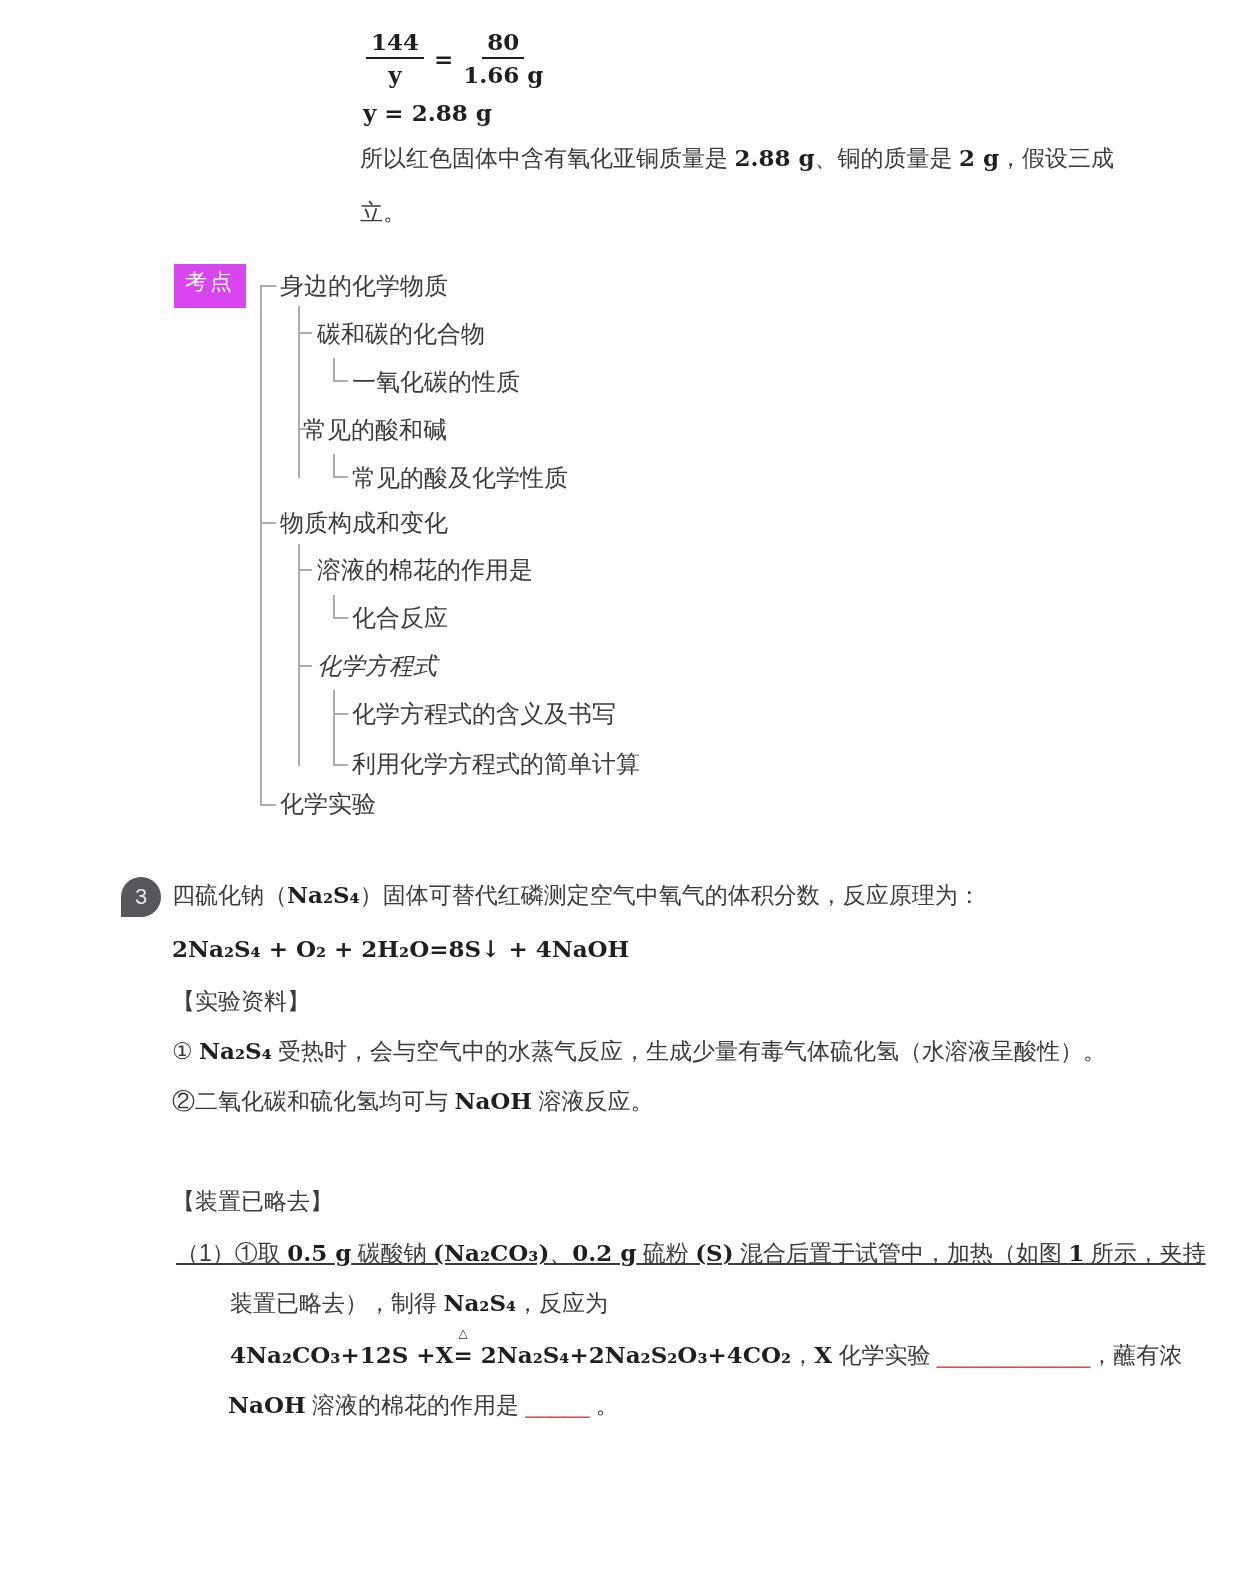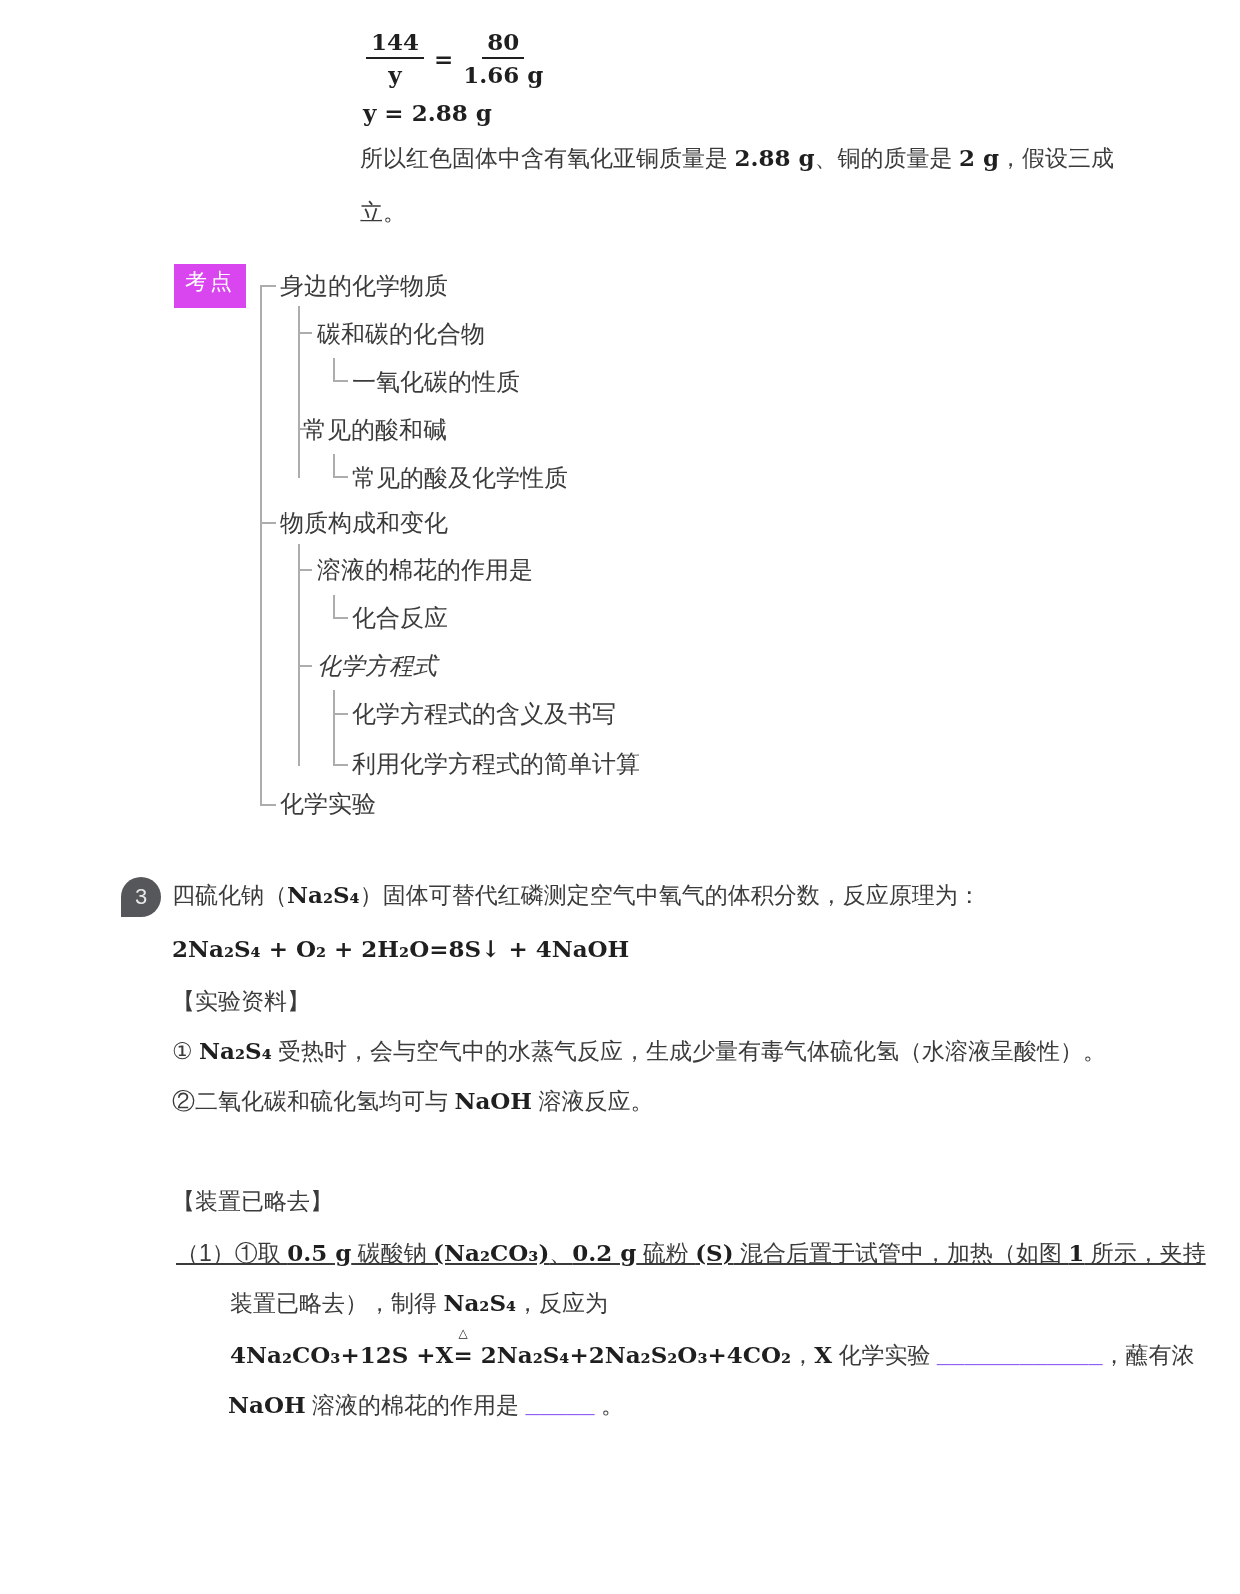--- a/index.html
+++ b/index.html
@@ -27,21 +27,21 @@
   
   .tn{position:absolute;font-size:24px;line-height:32px;white-space:nowrap;color:#3b3b3b;}
   
   .badge{position:absolute;left:121px;top:877px;width:40px;height:40px;background:#56575a;
          border-radius:50% 50% 50% 0;color:#e8e8e8;font-size:22px;text-align:center;line-height:40px;
          font-family:"Liberation Sans",sans-serif;}
   
   .heat{position:relative;display:inline-block;font-family:"DejaVu Serif","Liberation Serif",serif;font-weight:bold;color:#1f1f1f;}
   .heat .trich{position:absolute;left:50%;transform:translateX(-50%);top:-13px;font-size:12px;line-height:12px;}
   
-  .blank{font-family:Liberation Mono, monospace;color:#8b5cf6;letter-spacing:0;}
+  .blank{font-family:Liberation Sans, sans-serif;color:#ef4444;letter-spacing:0;}
 </style>
 </head>
 <body>
 
 <div class="page">
 
   <div class="abs fracwrap" style="left:366px;top:30px;">
     <span class="frac fm">
       <span class="num">144</span>
       <span class="den">y</span>

